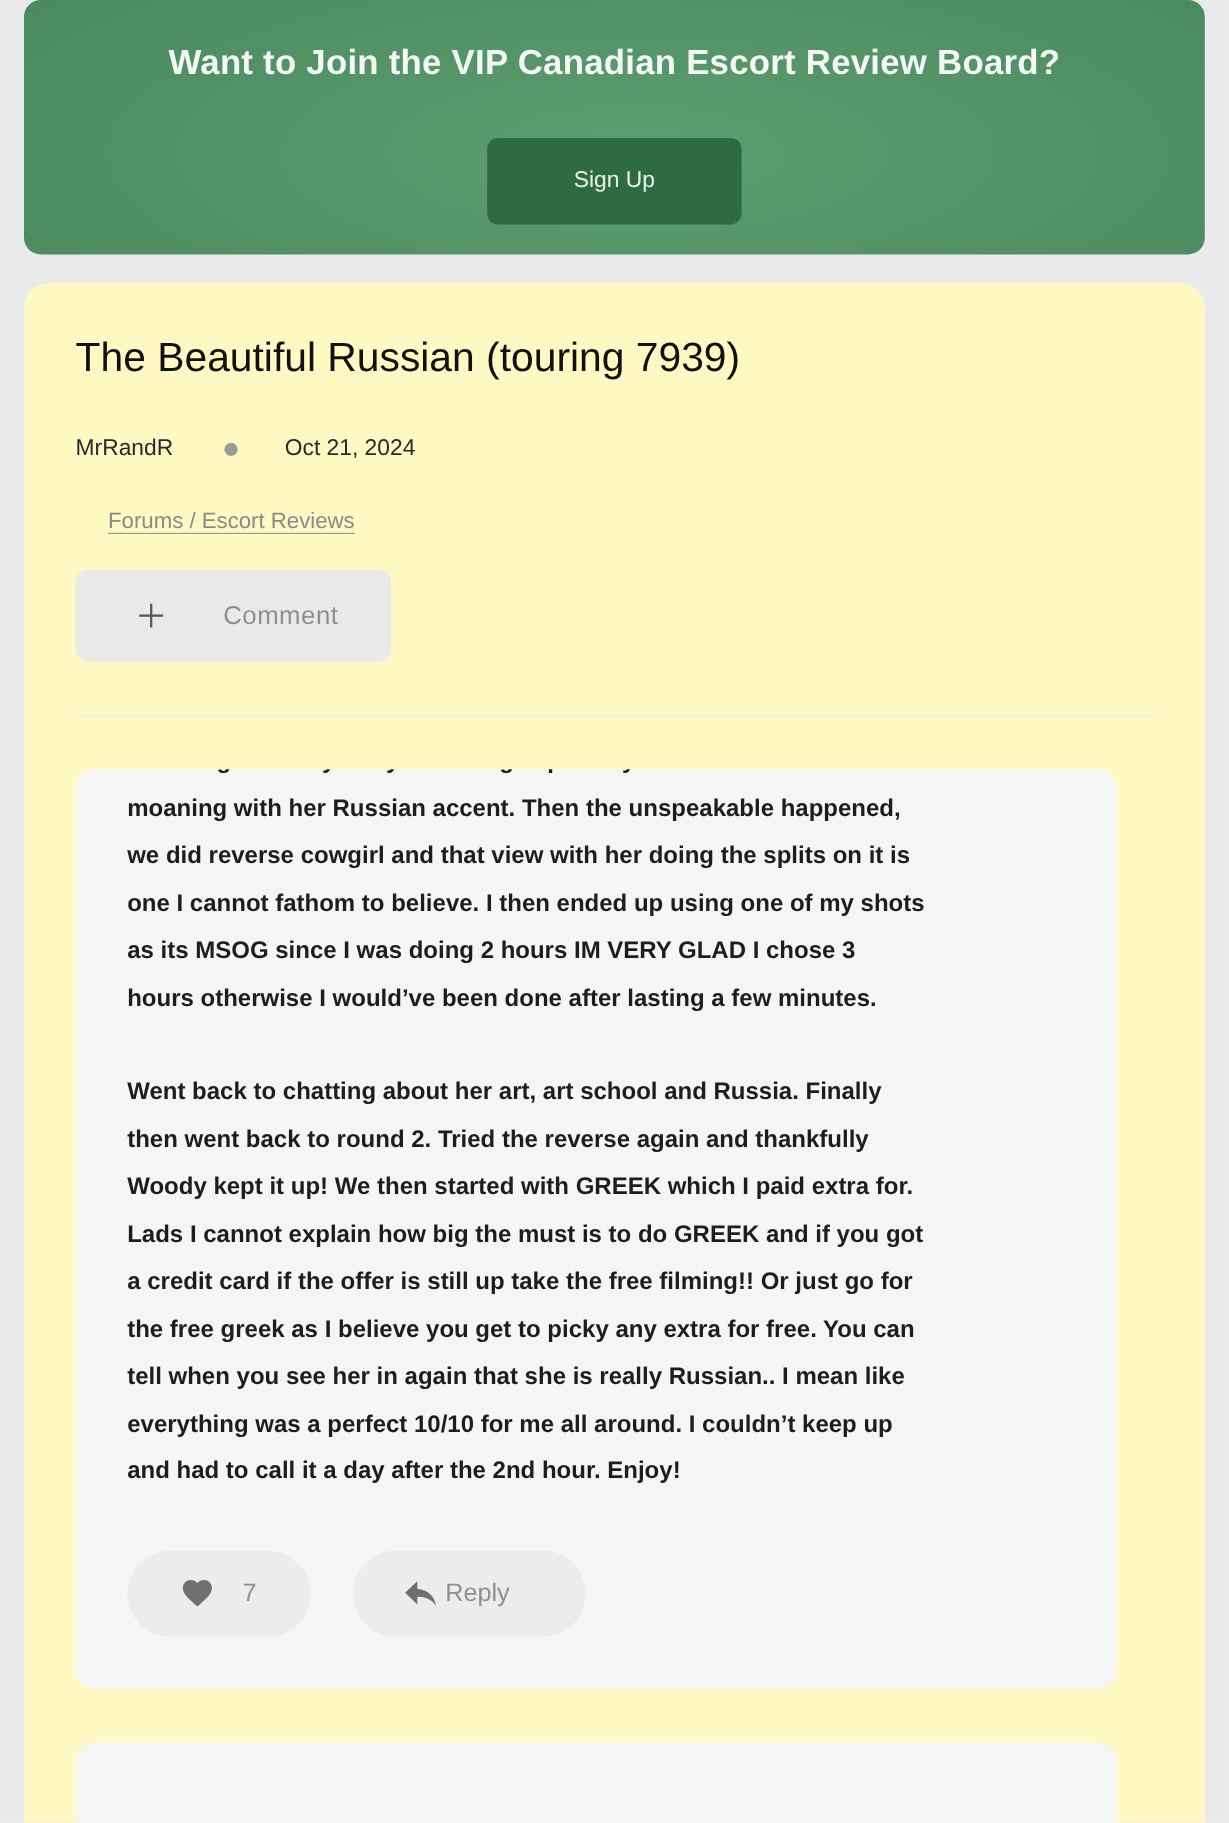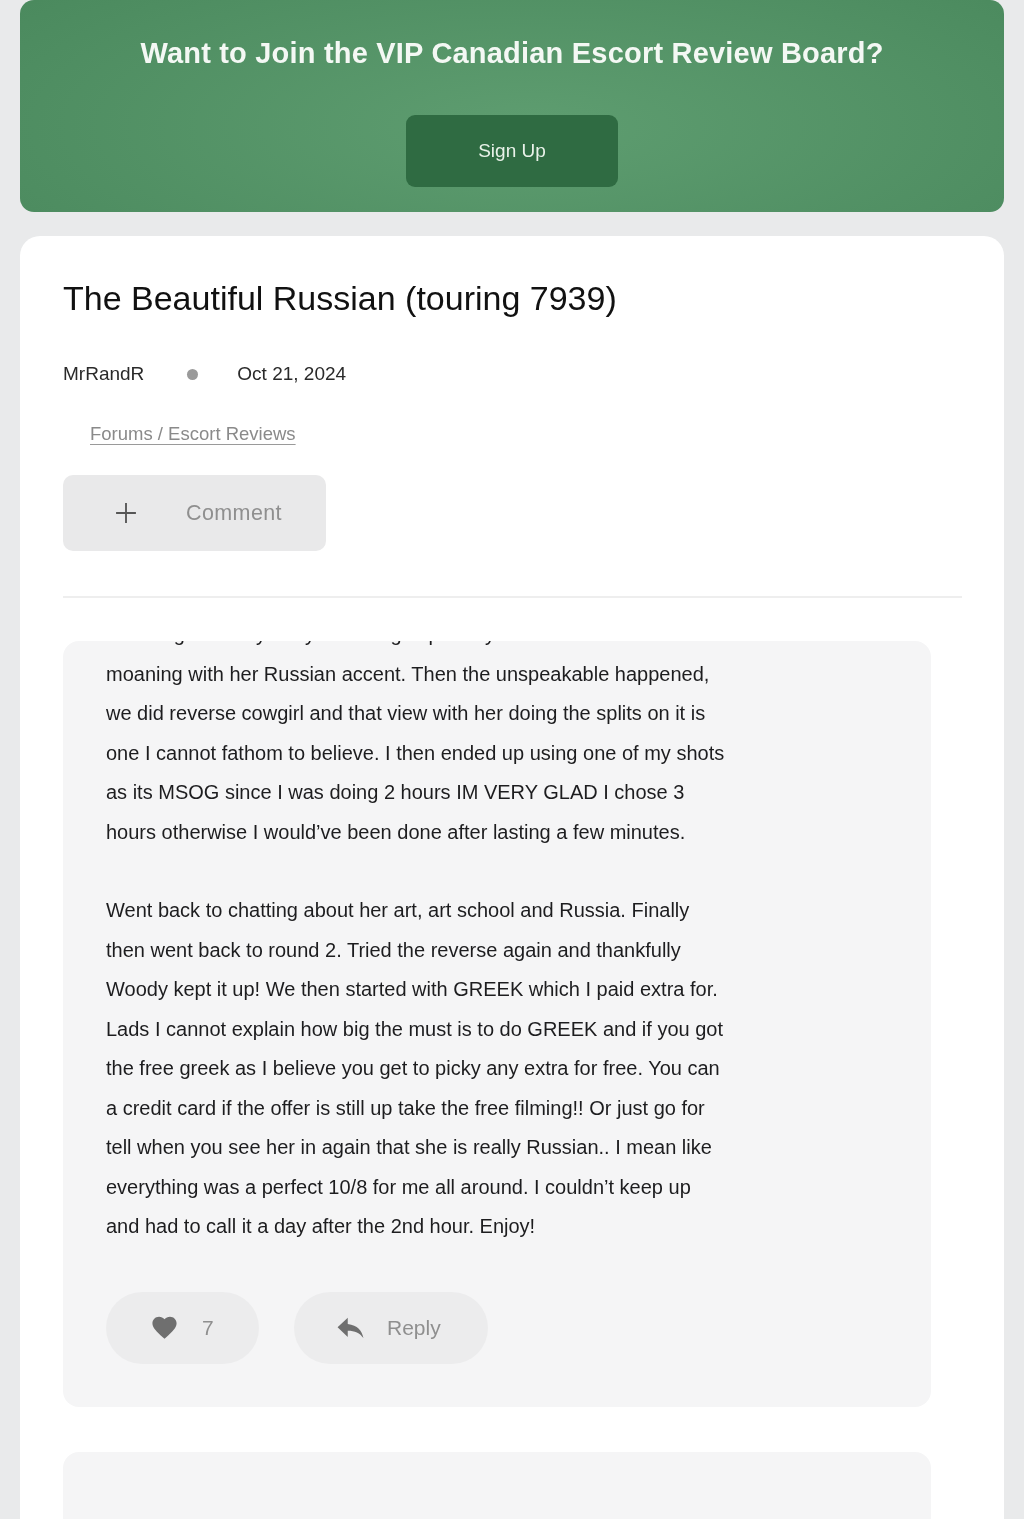--- a/index.html
+++ b/index.html
@@ -37,21 +37,21 @@
     color:#e9f2e9;
     font-size:19px;
     font-family:"Liberation Sans", sans-serif;
     cursor:pointer;
   }
 
   
   .main-card {
     margin:24px 20px 0;
     height:1283px;
-    background:#ffffff;
+    background:#fef9c3;
     border-radius:20px 20px 0 0;
     padding:42px 42px 0 43px;
     overflow:hidden;
   }
   .post-title {
     font-size:34px;
     line-height:40px;
     font-weight:400;
     color:#111111;
   }
@@ -108,41 +108,41 @@
   
   .comment-card {
     margin-top:43px;
     width:868px;
     background:#f5f5f6;
     border-radius:16px;
     overflow:hidden;
     padding:0 30px 43px 43px;
   }
   .comment-text { font-size:20px; color:#1d1d1f; }
-  .text-line { line-height:39.5px; white-space:nowrap; }
+  .text-line { line-height:39.5px; white-space:nowrap;font-weight:bold; }
   .para-1 { margin-top:-26px; }  
   .para-2 { margin-top:39px; }
 
   .actions-row {
     display:flex;
     gap:35px;
     margin-top:45px;
   }
   .pill {
     height:72px;
     border-radius:36px;
     background:#ececed;
     border:none;
     display:flex;
     align-items:center;
     cursor:pointer;
     font-family:"Liberation Sans", sans-serif;
   }
   .like-pill  { width:153px; padding-left:44px; gap:23px; }
-  .reply-pill { width:194px; padding-left:40px; gap:20px; }
+  .reply-pill { width:194px; padding-left:40px; gap:4px; }
   .pill-label { font-size:21px; color:#8f8f8f; }
   .icon-svg { display:block; }
 
   
   .next-card {
     margin-top:45px;
     width:868px;
     height:120px;
     background:#f5f5f6;
     border-radius:16px 16px 0 0;
@@ -192,24 +192,24 @@
             <div class="text-line">as its MSOG since I was doing 2 hours IM VERY GLAD I chose 3</div>
             <div class="text-line">hours otherwise I would’ve been done after lasting a few minutes.</div>
           </div>
       </div>
       <div class="para-2">
         <div>
             <div class="text-line">Went back to chatting about her art, art school and Russia. Finally</div>
             <div class="text-line">then went back to round 2. Tried the reverse again and thankfully</div>
             <div class="text-line">Woody kept it up! We then started with GREEK which I paid extra for.</div>
             <div class="text-line">Lads I cannot explain how big the must is to do GREEK and if you got</div>
+            <div class="text-line">a credit card if the offer is still up take the free filming!! Or just go for</div>
             <div class="text-line">the free greek as I believe you get to picky any extra for free. You can</div>
-            <div class="text-line">a credit card if the offer is still up take the free filming!! Or just go for</div>
             <div class="text-line">tell when you see her in again that she is really Russian.. I mean like</div>
-            <div class="text-line">everything was a perfect 10/8 for me all around. I couldn’t keep up</div>
+            <div class="text-line">everything was a perfect 10/10 for me all around. I couldn’t keep up</div>
             <div class="text-line">and had to call it a day after the 2nd hour. Enjoy!</div>
           </div>
       </div>
     </div>
 
     <div class="actions-row">
       <button class="pill like-pill">
         <span>
           <svg class="icon-svg" width="29" height="27" viewBox="0 0 24 22">
             <path d="M12 20.35l-1.45-1.32C5.4 14.36 2 11.28 2 7.5 2 4.42 4.42 2 7.5 2c1.74 0 3.41.81 4.5 2.09C13.09 2.81 14.76 2 16.5 2 19.58 2 22 4.42 22 7.5c0 3.78-3.4 6.86-8.55 11.54L12 20.35z" fill="#6f6f6f"></path>

